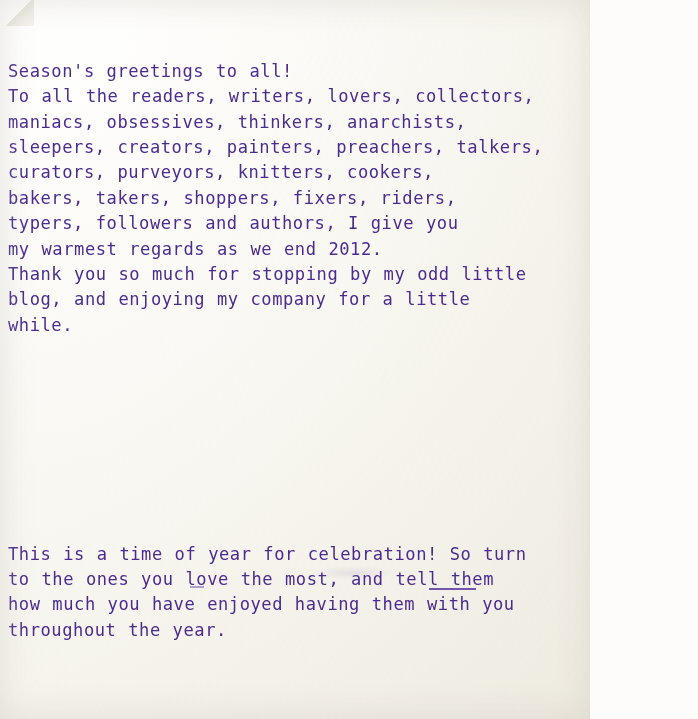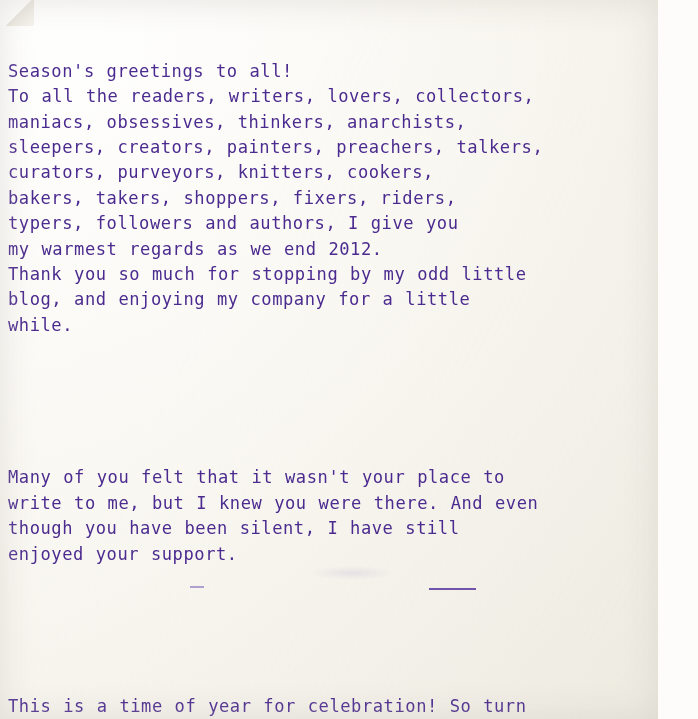--- a/index.html
+++ b/index.html
@@ -8,21 +8,21 @@
   }
   body {
     width: 698px;
     height: 719px;
     background: #fdfcfa;
     font-family: "DejaVu Sans Mono", "Liberation Mono", monospace;
     overflow: hidden;
   }
   .page {
     position: relative;
-    width: 658px;
+    width: 590px;
     height: 719px;
     background:
       radial-gradient(circle at 12% 4%, #ffffff 0%, #fbfaf6 45%, #f4f2ec 100%);
     overflow: hidden;
   }
   
   .paper-grain {
     position: absolute;
     inset: 0;
     pointer-events: none;
@@ -110,24 +110,20 @@
 maniacs, obsessives, thinkers, anarchists,
 sleepers, creators, painters, preachers, talkers,
 curators, purveyors, knitters, cookers,
 bakers, takers, shoppers, fixers, riders,
 typers, followers and authors, I give you
 my warmest regards as we end 2012.
 Thank you so much for stopping by my odd little
 blog, and enjoying my company for a little
 while.</div>
     <div class="blank"></div>
-    <div class="para">Many of you felt that it wasn't your place to
-write to me, but I knew you were there. And even
-though you have been silent, I have still
-enjoyed your support.</div>
     <div class="blank"></div>
     <div class="para">This is a time of year for celebration! So turn
 to the ones you love the most, and tell them
 how much you have enjoyed having them with you
 throughout the year.</div>
     
     
     
     
     

